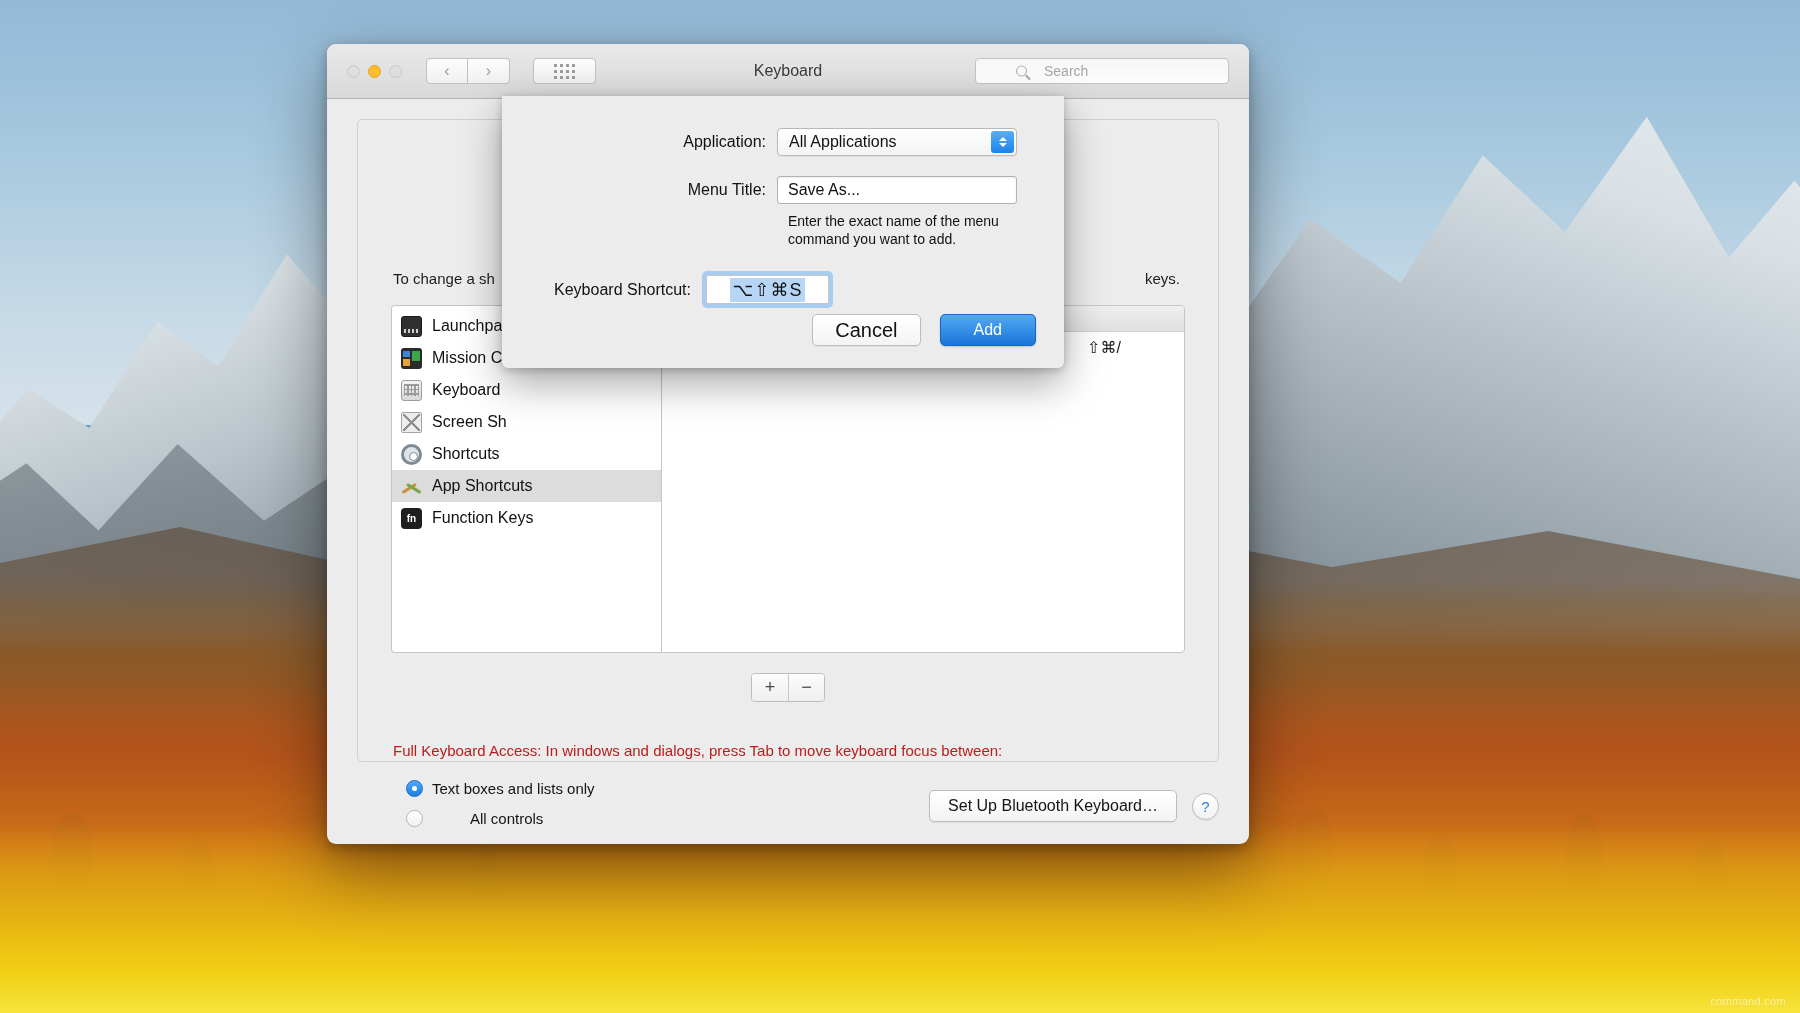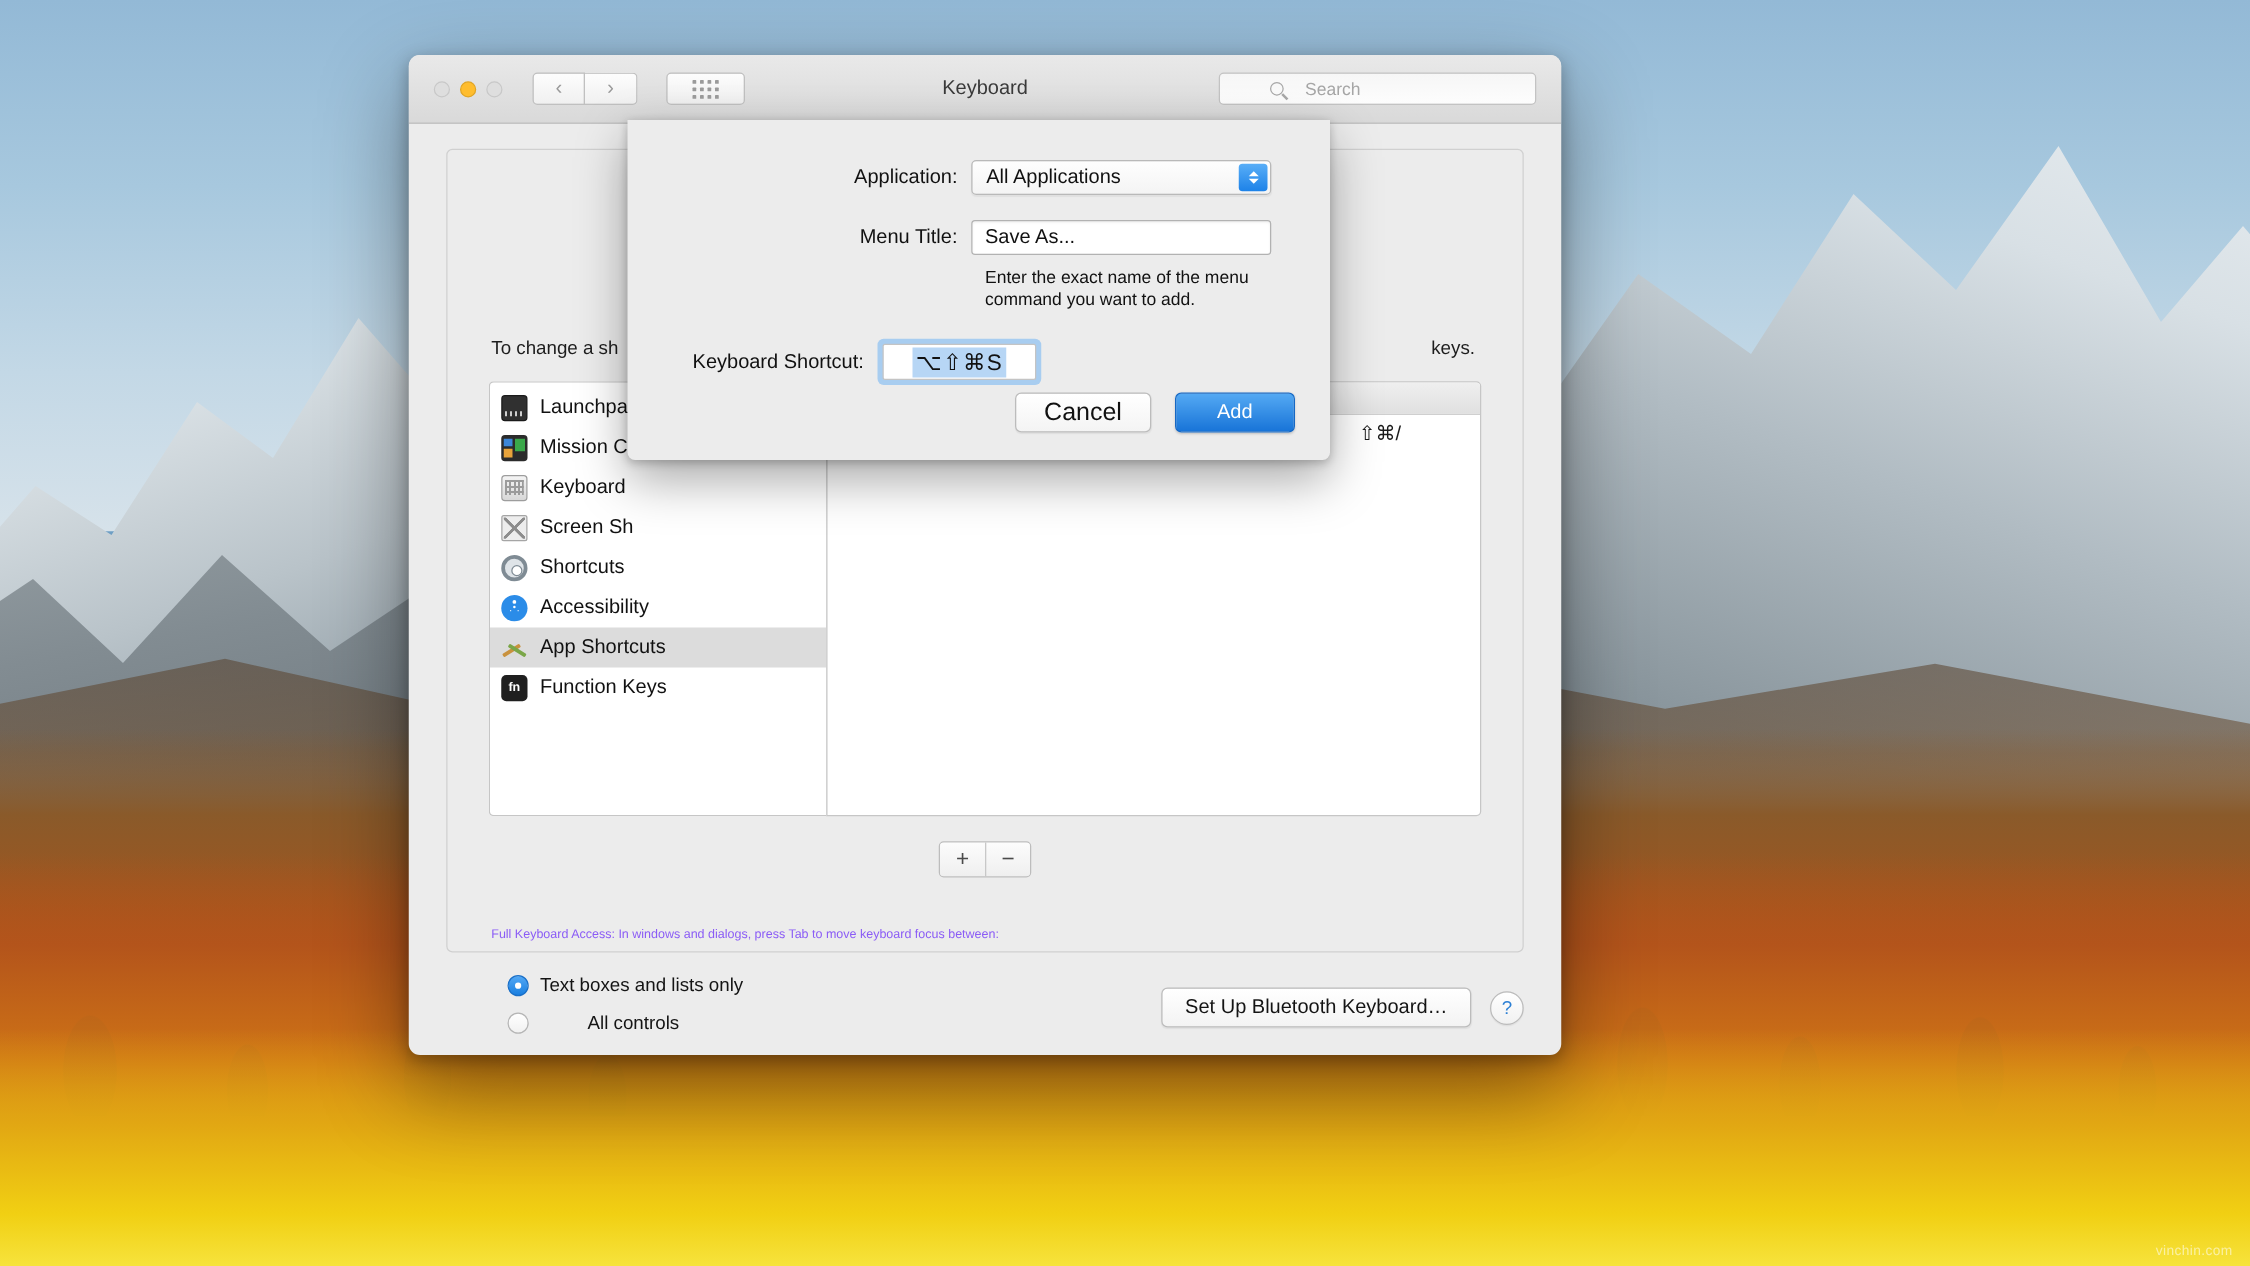--- a/index.html
+++ b/index.html
@@ -203,21 +203,21 @@
   .pm-group {
     position:absolute; left:50%; transform:translateX(-50%); top:553px;
     display:flex; border:1px solid #bdbdbd; border-radius:4px; overflow:hidden;
   }
   .pm-btn {
     width:36px; height:27px; background:linear-gradient(180deg,#fcfcfc,#efefef);
     display:flex; align-items:center; justify-content:center; font-size:18px; color:#4a4a4a;
   }
   .pm-btn + .pm-btn { border-left:1px solid #c8c8c8; }
 
-  .fka-label { position:absolute; left:35px; top:622px; font-size:10px; color:#8b5cf6; }
+  .fka-label { position:absolute; left:35px; top:622px; font-size:15px; color:#b91c1c; }
   .radio-row { position:absolute; left:48px; display:flex; gap:9px; }
   .radio-row.r1 { top:660px; }
   .radio-row.r2 { top:690px;gap:47px; }
   .radio {
     width:17px; height:17px; border-radius:50%;
     background:linear-gradient(180deg,#ffffff,#f1f1f1); border:1px solid #b5b5b5;
   }
   .radio.on { background:linear-gradient(180deg,#52a8f5,#1a7fe0); border-color:#1a70c8; position:relative; }
   .radio.on::after { content:""; position:absolute; left:5px; top:5px; width:5px; height:5px;
     border-radius:50%; background:#fff; }
@@ -306,21 +306,21 @@
 <div id="desktop">
   <div class="sky"></div>
   <div class="mtn mtn-right"></div>
   <div class="mtn mtn-left"></div>
   <div class="mtn mtn-left2"></div>
   <div class="ridge-dark"></div>
   <div class="foliage f1"></div>
   <div class="trees"></div>
   <div class="foliage f2"></div>
   <div class="foliage f3"></div>
-  <div class="watermark">vinchin.com</div>
+  <div class="watermark">command.com</div>
 </div>
 
 <div id="prefs-window">
 
   <div class="toolbar">
     <div class="lights">
       <div class="light inactive"></div>
       <div class="light amber"></div>
       <div class="light inactive"></div>
     </div>
@@ -378,24 +378,20 @@
             <span class="cat-ic ic-keyboard"></span>
             <span>Keyboard</span>
           </div>
           <div class="cat-item">
             <span class="cat-ic ic-screenshot"></span>
             <span>Screen Sh</span>
           </div>
           <div class="cat-item">
             <span class="cat-ic ic-services"></span>
             <span>Shortcuts</span>
-          </div>
-          <div class="cat-item">
-            <span class="cat-ic ic-accessibility"></span>
-            <span>Accessibility</span>
           </div>
           <div class="cat-item selected">
             <span class="cat-ic ic-appshortcuts"></span>
             <span>App Shortcuts</span>
           </div>
           <div class="cat-item">
             <span class="cat-ic ic-fn">fn</span>
             <span>Function Keys</span>
           </div>
         </div>

